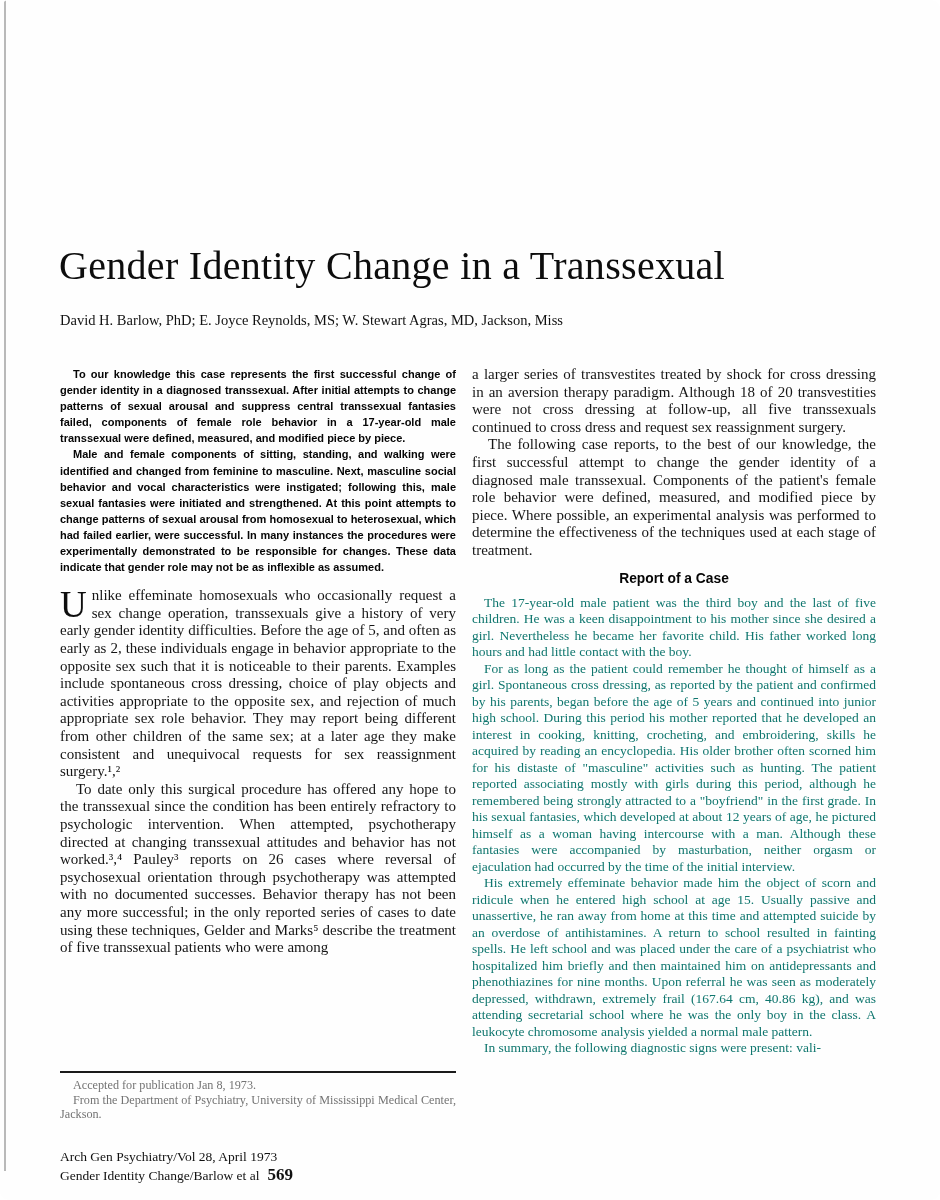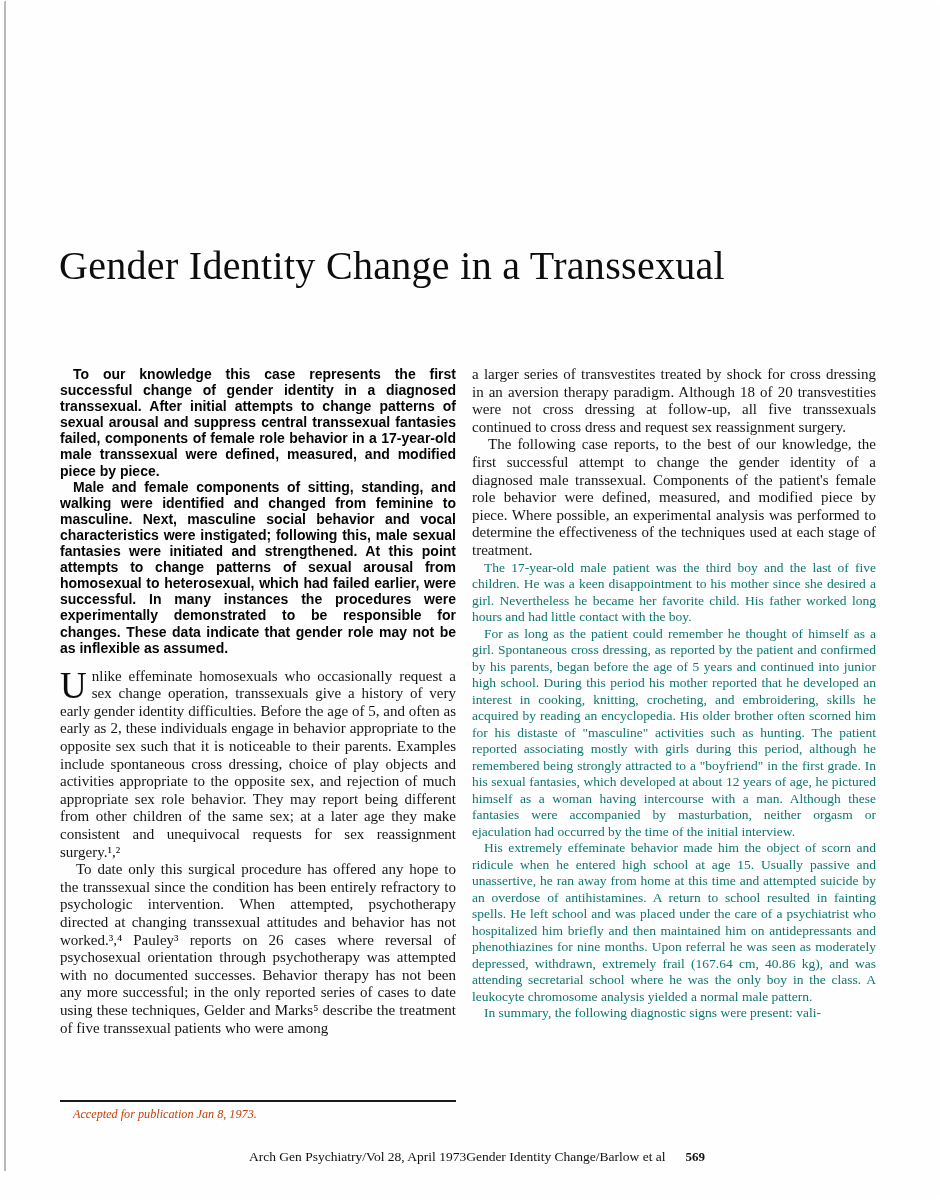--- a/index.html
+++ b/index.html
@@ -57,21 +57,21 @@
     position: absolute;
     left: 472px;
     top: 366px;
     width: 404px;
     height: 786px;
     overflow: hidden;
   }
   .abstract p {
     font-family: "Liberation Sans", "DejaVu Sans", sans-serif;
     font-weight: 700;
-    font-size: 14px;
+    font-size: 11px;
     line-height: 16.1px;
     text-align: justify;
     text-indent: 13px;
     margin: 0;
     color: #050505;
   }
   .bodytext { margin-top: 12px; }
   .col-right .bodytext { margin-top: 0; }
   .bodytext p {
     font-size: 15px;
@@ -92,22 +92,21 @@
     margin-top: auto;
     border-top: 2px solid #1a1a1a;
     padding-top: 5px;
   }
   .footnotes p {
     font-size: 12.2px;
     line-height: 14.6px;
     text-align: justify;
     text-indent: 13px;
     margin: 0;
-    color: #c2410c;
-    font-style: italic;
+    color: #737373;
   }
   .case-heading {
     font-family: "Liberation Sans", "DejaVu Sans", sans-serif;
     font-weight: 700;
     font-size: 13.8px;
     text-align: center;
     margin: 11px 0 9px 0;
     color: #050505;
   }
   .casetext p {
@@ -121,26 +120,27 @@
   .footer {
     position: absolute;
     left: 60px;
     right: 46px;
     top: 1149px;
     display: flex;
     justify-content: center;
     align-items: baseline;
     font-size: 13.5px;
     color: #111111;
+    flex-direction: column;
   }
   .footer .right-group { display: flex; align-items: baseline; }
   .footer .page-num {
     font-weight: 700;
-    font-size: 13px;
-    margin-left: 20px;
+    font-size: 17px;
+    margin-left: 8px;
   }
   .watermark {
     position: absolute;
     left: 19px;
     top: 1176px;
     font-weight: 700;
     font-size: 13.8px;
     letter-spacing: 0.1px;
     color: #0a0a0a;
     white-space: nowrap;
@@ -148,40 +148,43 @@
 </style>
 </head>
 <body>
 
 <div class="page">
 
   <div class="scan-edge"></div>
 
   <h1 class="title">Gender Identity Change in a Transsexual</h1>
 
+  <div class="byline">David H. Barlow, PhD; E. Joyce Reynolds, MS; W. Stewart Agras, MD, Jackson, Miss</div>
 
   <div class="col-left">
     <div class="abstract">
       <p>To our knowledge this case represents the first successful change of gender identity in a diagnosed transsexual. After initial attempts to change patterns of sexual arousal and suppress central transsexual fantasies failed, components of female role behavior in a 17-year-old male transsexual were defined, measured, and modified piece by piece.</p>
       <p>Male and female components of sitting, standing, and walking were identified and changed from feminine to masculine. Next, masculine social behavior and vocal characteristics were instigated; following this, male sexual fantasies were initiated and strengthened. At this point attempts to change patterns of sexual arousal from homosexual to heterosexual, which had failed earlier, were successful. In many instances the procedures were experimentally demonstrated to be responsible for changes. These data indicate that gender role may not be as inflexible as assumed.</p>
     </div>
     <div class="bodytext">
       <p><span class="dropcap">U</span><span>nlike effeminate homosexuals who occasionally request a sex change operation, transsexuals give a history of very early gender identity difficulties. Before the age of 5, and often as early as 2, these individuals engage in behavior appropriate to the opposite sex such that it is noticeable to their parents. Examples include spontaneous cross dressing, choice of play objects and activities appropriate to the opposite sex, and rejection of much appropriate sex role behavior. They may report being different from other children of the same sex; at a later age they make consistent and unequivocal requests for sex reassignment surgery.¹,²</span></p>
       <p class="p-indent">To date only this surgical procedure has offered any hope to the transsexual since the condition has been entirely refractory to psychologic intervention. When attempted, psychotherapy directed at changing transsexual attitudes and behavior has not worked.³,⁴ Pauley³ reports on 26 cases where reversal of psychosexual orientation through psychotherapy was attempted with no documented successes. Behavior therapy has not been any more successful; in the only reported series of cases to date using these techniques, Gelder and Marks⁵ describe the treatment of five transsexual patients who were among</p>
     </div>
     <div class="footnotes">
       <p>Accepted for publication Jan 8, 1973.</p>
+      <p>From the Department of Psychiatry, University of Mississippi Medical Center, Jackson.</p>
     </div>
   </div>
 
   <div class="col-right">
     <div class="bodytext">
       <p>a larger series of transvestites treated by shock for cross dressing in an aversion therapy paradigm. Although 18 of 20 transvestities were not cross dressing at follow-up, all five transsexuals continued to cross dress and request sex reassignment surgery.</p>
       <p class="p-indent">The following case reports, to the best of our knowledge, the first successful attempt to change the gender identity of a diagnosed male transsexual. Components of the patient's female role behavior were defined, measured, and modified piece by piece. Where possible, an experimental analysis was performed to determine the effectiveness of the techniques used at each stage of treatment.</p>
     </div>
+    <h2 class="case-heading">Report of a Case</h2>
     <div class="casetext">
       <p class="p-indent">The 17-year-old male patient was the third boy and the last of five children. He was a keen disappointment to his mother since she desired a girl. Nevertheless he became her favorite child. His father worked long hours and had little contact with the boy.</p>
       <p class="p-indent">For as long as the patient could remember he thought of himself as a girl. Spontaneous cross dressing, as reported by the patient and confirmed by his parents, began before the age of 5 years and continued into junior high school. During this period his mother reported that he developed an interest in cooking, knitting, crocheting, and embroidering, skills he acquired by reading an encyclopedia. His older brother often scorned him for his distaste of "masculine" activities such as hunting. The patient reported associating mostly with girls during this period, although he remembered being strongly attracted to a "boyfriend" in the first grade. In his sexual fantasies, which developed at about 12 years of age, he pictured himself as a woman having intercourse with a man. Although these fantasies were accompanied by masturbation, neither orgasm or ejaculation had occurred by the time of the initial interview.</p>
       <p class="p-indent">His extremely effeminate behavior made him the object of scorn and ridicule when he entered high school at age 15. Usually passive and unassertive, he ran away from home at this time and attempted suicide by an overdose of antihistamines. A return to school resulted in fainting spells. He left school and was placed under the care of a psychiatrist who hospitalized him briefly and then maintained him on antidepressants and phenothiazines for nine months. Upon referral he was seen as moderately depressed, withdrawn, extremely frail (167.64 cm, 40.86 kg), and was attending secretarial school where he was the only boy in the class. A leukocyte chromosome analysis yielded a normal male pattern.</p>
       <p class="p-indent">In summary, the following diagnostic signs were present: vali-</p>
     </div>
   </div>
 
   <div class="footer">
     <span>Arch Gen Psychiatry/Vol 28, April 1973</span>

